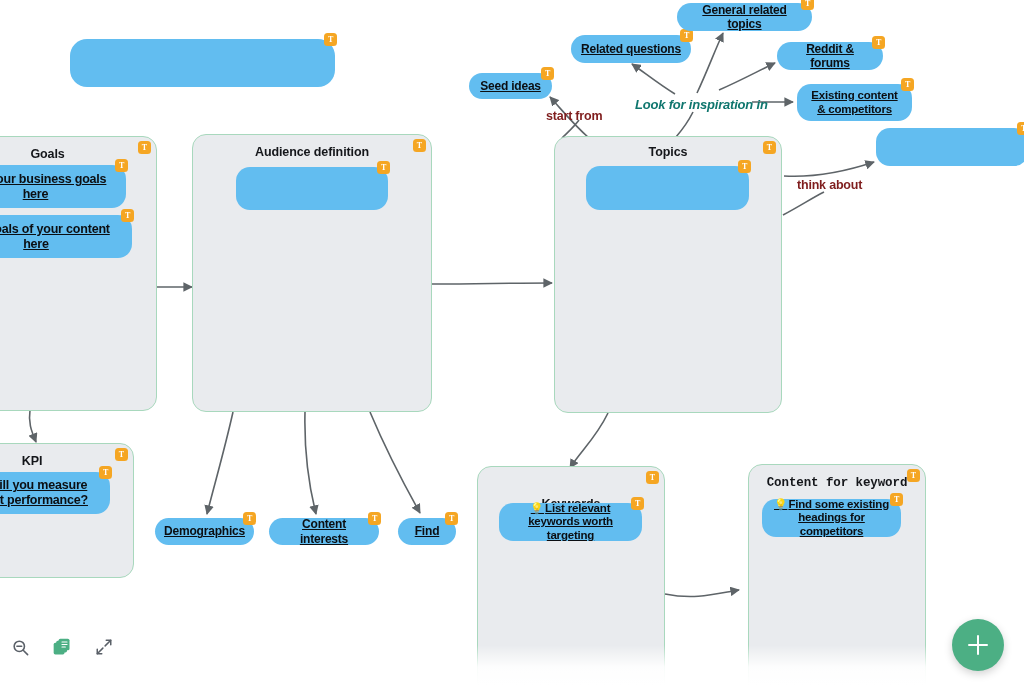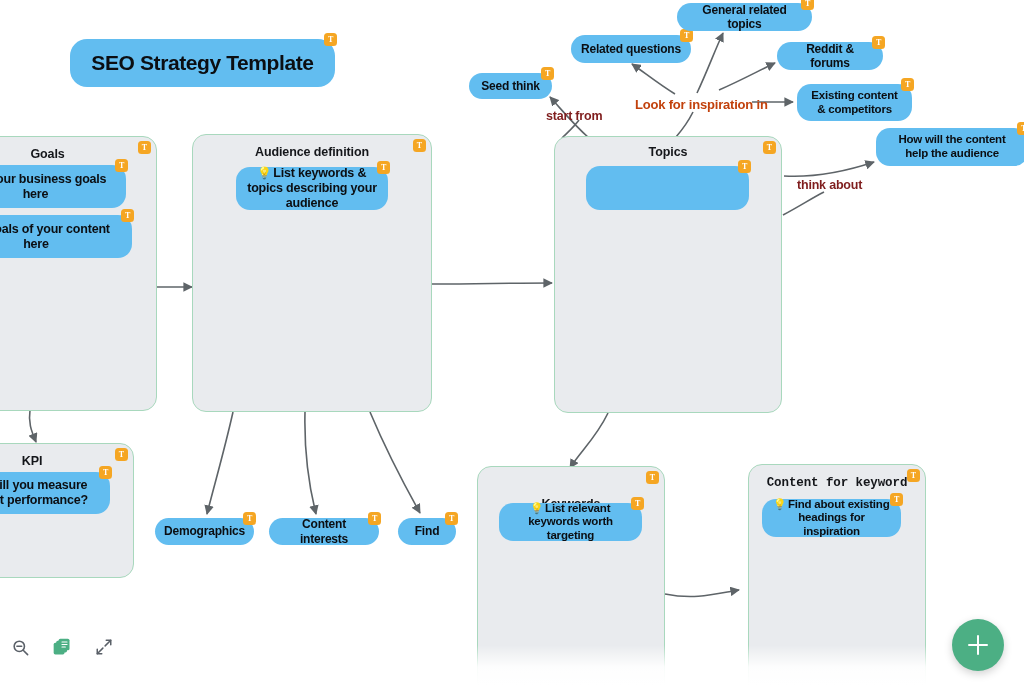--- a/index.html
+++ b/index.html
@@ -71,21 +71,21 @@
   .pill.title-pill {
     font-size: 21px;
     border-radius: 17px;
     letter-spacing: -0.4px;
   }
   .pill .bulb {
     font-size: 0.95em;
     margin-right: 1px;
     filter: saturate(0.9);
   }
-  .pill-text { display: block; }
+  .pill-text { display: block; text-decoration: underline; }
 
   
   .badge {
     position: absolute;
     top: -6px;
     right: -2px;
     width: 13px;
     height: 13px;
     background: #f5a623;
     border-radius: 3.5px;
@@ -97,24 +97,25 @@
     z-index: 6;
     font-family: "Liberation Serif", serif;
   }
   .card > .badge { top: 4px; right: 5px; }
 
   
   .free-label {
     position: absolute;
     font-size: 13px;
     font-weight: 700;
-    color: #c2410c;
+    color: #0f766e;
     letter-spacing: -0.2px;
     white-space: nowrap;
     z-index: 3;
+    font-style: italic;
   }
   .edge-label {
     position: absolute;
     font-size: 12.5px;
     font-weight: 700;
     color: #7f1d1d;
     letter-spacing: -0.2px;
     white-space: nowrap;
     z-index: 4;
   }
@@ -252,59 +253,57 @@
     <div class="card-title" style="top:30px;">Keywords</div>
   </div>
 
   <div class="card" style="left:748px; top:464px; width:178px; height:232px;">
     <span class="badge">T</span>
     <div class="card-title" style="top:11px;font-family:Liberation Mono, monospace;">Content for keyword</div>
   </div>
 
   <div class="pill title-pill" style="left:70px; top:39px; width:265px; height:48px;">
     <span class="badge">T</span>
-    <span class="pill-text">SEO Strategy Template</span>
   </div>
 
   <div class="pill" style="left:-55px; top:165px; width:181px; height:43px; font-size:12.5px;">
     <span class="badge">T</span>
     <span class="pill-text">List your business goals here</span>
   </div>
   <div class="pill" style="left:-60px; top:215px; width:192px; height:43px; font-size:12.5px;">
     <span class="badge">T</span>
     <span class="pill-text">List goals of your content here</span>
   </div>
 
   <div class="pill" style="left:236px; top:167px; width:152px; height:43px; font-size:12.5px;">
     <span class="badge">T</span>
-    <span class="pill-text"><span class="bulb">💡</span><span>List keywords &amp; topics describing your audience</span></span>
   </div>
 
   <div class="pill" style="left:586px; top:166px; width:163px; height:44px; font-size:12.5px;">
     <span class="badge">T</span>
   </div>
 
   <div class="pill" style="left:-62px; top:472px; width:172px; height:42px; font-size:12.5px;">
     <span class="badge">T</span>
     <span class="pill-text">How will you measure content performance?</span>
   </div>
 
   <div class="pill" style="left:499px; top:503px; width:143px; height:38px; font-size:11.5px;">
     <span class="badge">T</span>
     <span class="pill-text"><span class="bulb">💡</span><span>List relevant keywords worth targeting</span></span>
   </div>
 
   <div class="pill" style="left:762px; top:499px; width:139px; height:38px; font-size:11.5px;">
     <span class="badge">T</span>
-    <span class="pill-text"><span class="bulb">💡</span><span>Find about existing headings for inspiration</span></span>
+    <span class="pill-text"><span class="bulb">💡</span><span>Find some existing headings for competitors</span></span>
   </div>
 
   <div class="pill" style="left:469px; top:73px; width:83px; height:26px; font-size:12px;">
     <span class="badge">T</span>
-    <span class="pill-text">Seed think</span>
+    <span class="pill-text">Seed ideas</span>
   </div>
 
   <div class="pill" style="left:571px; top:35px; width:120px; height:28px; font-size:12px;">
     <span class="badge">T</span>
     <span class="pill-text">Related questions</span>
   </div>
 
   <div class="pill" style="left:677px; top:3px; width:135px; height:28px; font-size:12px;">
     <span class="badge">T</span>
     <span class="pill-text">General related topics</span>
@@ -315,21 +314,20 @@
     <span class="pill-text">Reddit &amp; forums</span>
   </div>
 
   <div class="pill" style="left:797px; top:84px; width:115px; height:37px; font-size:11.5px;">
     <span class="badge">T</span>
     <span class="pill-text">Existing content &amp; competitors</span>
   </div>
 
   <div class="pill" style="left:876px; top:128px; width:152px; height:38px; font-size:11.5px;">
     <span class="badge">T</span>
-    <span class="pill-text">How will the content help the audience</span>
   </div>
 
   <div class="pill" style="left:155px; top:518px; width:99px; height:27px; font-size:12px;">
     <span class="badge">T</span>
     <span class="pill-text">Demographics</span>
   </div>
 
   <div class="pill" style="left:269px; top:518px; width:110px; height:27px; font-size:12px;">
     <span class="badge">T</span>
     <span class="pill-text">Content interests</span>

